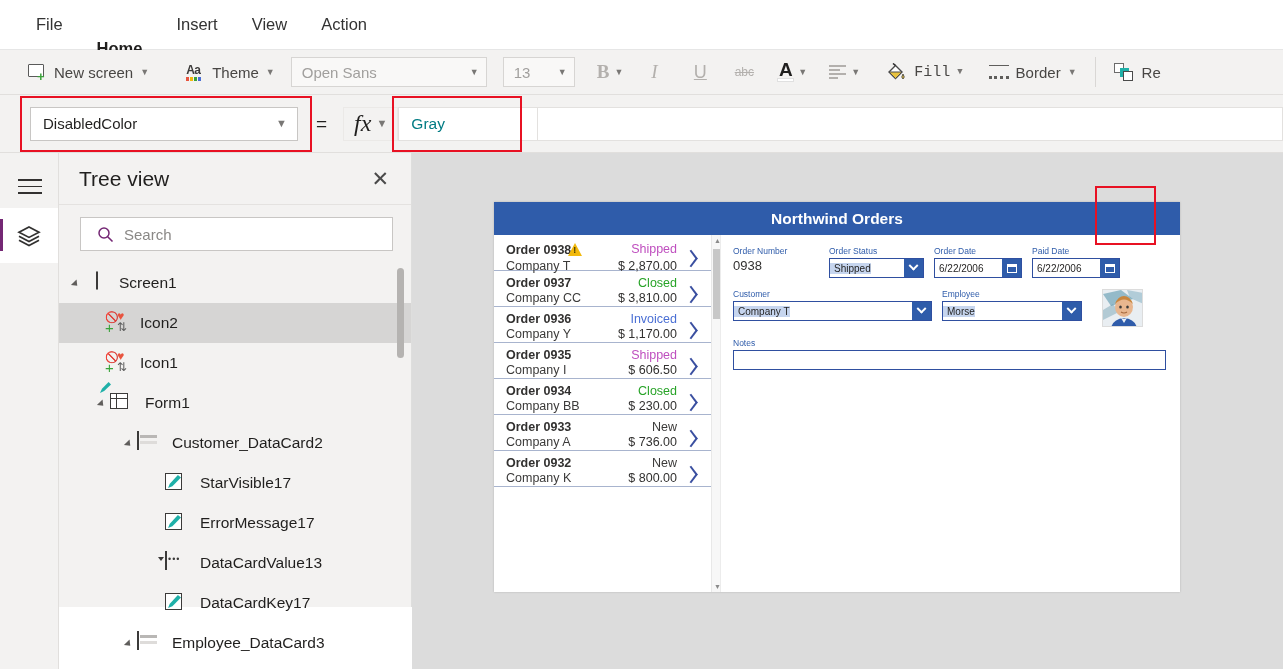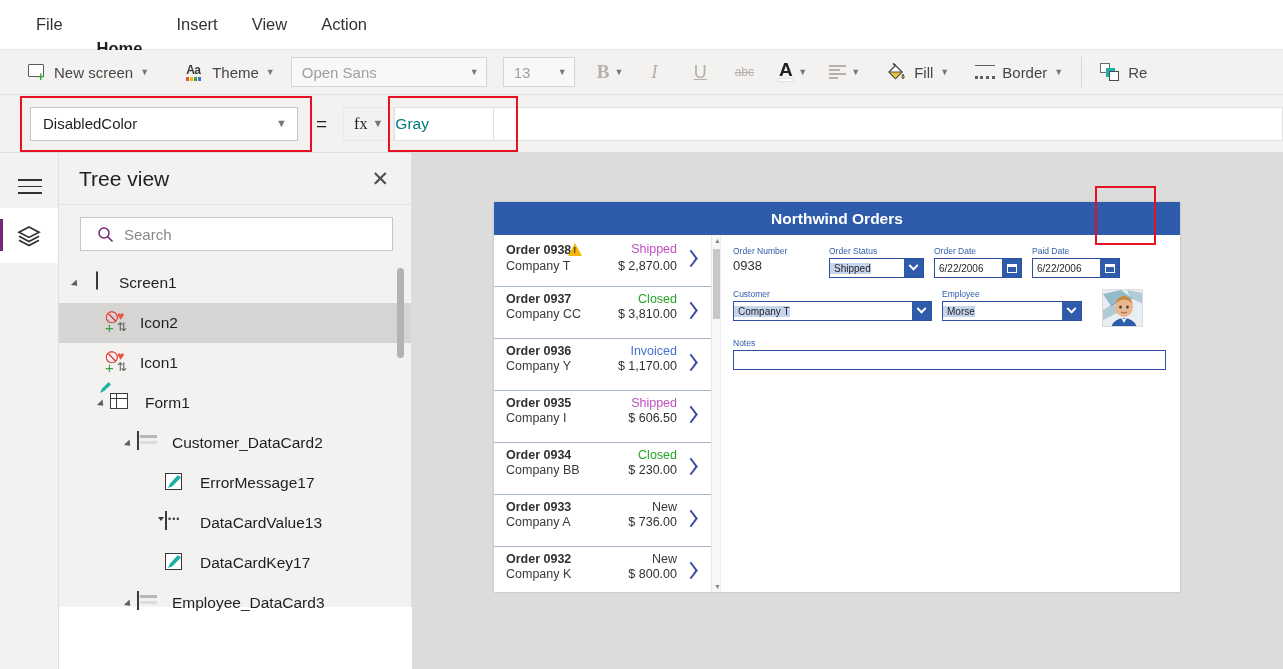--- a/index.html
+++ b/index.html
@@ -96,25 +96,25 @@
     width: 268px; height: 34px; background: #ffffff; border: 1px solid #c8c6c4;
     display:flex; align-items:center; justify-content:space-between;
     padding: 0 10px 0 12px; font-size: 15px; color: #201f1e; cursor: pointer;
   }
   .redbox { position:absolute; border: 2px solid #e81123; pointer-events:none; }
   .eq { font-size: 19px; color: #201f1e; margin: 0 16px 0 18px; }
   .fx-wrap {
     height: 34px; background: #f3f2f1; display:flex; align-items:center;
     gap: 5px; padding: 0 10px; cursor:pointer; border:1px solid #ebe9e7;
   }
-  .fx { font-family: "Liberation Serif", serif; 
-        font-size: 16px; color: #201f1e; }
+  .fx { font-family: "Liberation Serif", serif; font-style: italic;
+        font-size: 24px; color: #201f1e; }
   .formula-input {
-    width: 100px; height: 34px; background: #ffffff; border: 1px solid #e3e1df;
-    display:flex; align-items:center; padding-left: 0;
+    width: 140px; height: 34px; background: #ffffff; border: 1px solid #e3e1df;
+    display:flex; align-items:center; padding-left: 12px;
     font-size: 15.5px; color: #007b83; cursor: text;
   }
   .formula-rest { flex: 1; height: 34px; background: #ffffff;
                   border:1px solid #e3e1df; border-left:none; }
 
   
   .rail {
     position:absolute; left:0; top:153px; width:59px; height:516px;
     background:#f3f2f1; border-right:1px solid #e1dfdd;
   }
@@ -214,21 +214,21 @@
   }
   .app-header {
     height: 33px; background:#2f5caa; color:#ffffff; font-size:15.5px;
     font-weight:bold; display:flex; align-items:center; justify-content:center;
     position:relative;
   }
   .app-body { display:flex; height: 357px; }
   .order-list { width: 218px; background:#ffffff; overflow:hidden;
                 border-right:1px solid #e8e8e8; }
   .order-row {
-    height: 52px; border-bottom:1px solid #a8b4ce; padding: 5px 6px 0 12px;
+    height: 36px; border-bottom:1px solid #a8b4ce; padding: 5px 6px 0 12px;
     display:flex; align-items:flex-start; position:relative;
   }
   .or-left { flex:1; }
   .or-line1 { display:flex; justify-content:space-between; align-items:center;
               padding-right: 28px; }
   .or-line2 { display:flex; justify-content:space-between; align-items:center;
               padding-right: 28px; margin-top:1px; }
   .or-id { font-size:12.5px; font-weight:bold; color:#323130; white-space:nowrap; }
   .or-company { font-size:12.5px; color:#3b3a39; white-space:nowrap; }
   .or-status { font-size:12.5px; white-space:nowrap; }
@@ -350,21 +350,21 @@
     <div class="rb" style="margin-left:22px;gap:5px;">
       <span class="align-ico">
         <i style="width:17px"></i>
           <i style="width:11px"></i>
           <i style="width:17px"></i>
           <i style="width:9px"></i>
       </span>
       <span class="chev">▼</span>
     </div>
 
-    <div class="rb" style="margin-left:26px;">
+    <div class="rb" style="margin-left:26px;font-family:Liberation Mono, monospace;">
       <span class="fill-ico">
         <svg width="21" height="19" viewBox="0 0 21 19">
           <path d="M3 9 L9.5 2.5 L16 9 L9.5 15.5 Z" fill="#ffffff" stroke="#4a4a4a" stroke-width="1.4"></path>
           <path d="M3 9 L9.5 15.5 L16 9 Z" fill="#e8c23f" stroke="#4a4a4a" stroke-width="1"></path>
           <path d="M9.5 2.5 L7 0.5" stroke="#2a2a2a" stroke-width="1.6"></path>
           <path d="M17 11 q2.5 3.5 0 5 q-2.5 -1.5 0 -5 z" fill="#e8c23f" stroke="#4a4a4a" stroke-width="0.9"></path>
         </svg>
       </span>
       <span class="rb-label">Fill</span>
       <span class="chev">▼</span>
@@ -472,20 +472,26 @@
         </span>
         <span>Form1</span>
       </div>
 
       <div class="tree-row" style="padding-left:67px;">
         <span class="caret open"></span>
         <span class="tico"><span class="ic-card"></span></span>
         <span>Customer_DataCard2</span>
       </div>
 
+      <div class="tree-row" style="padding-left:106px;">
+        <span class="tico">
+          <span class="ic-edit"><span class="sq"></span><span class="pen"></span></span>
+        </span>
+        <span>StarVisible17</span>
+      </div>
 
       <div class="tree-row" style="padding-left:106px;">
         <span class="tico">
           <span class="ic-edit"><span class="sq"></span><span class="pen"></span></span>
         </span>
         <span>ErrorMessage17</span>
       </div>
 
       <div class="tree-row" style="padding-left:106px;">
         <span class="tico">

